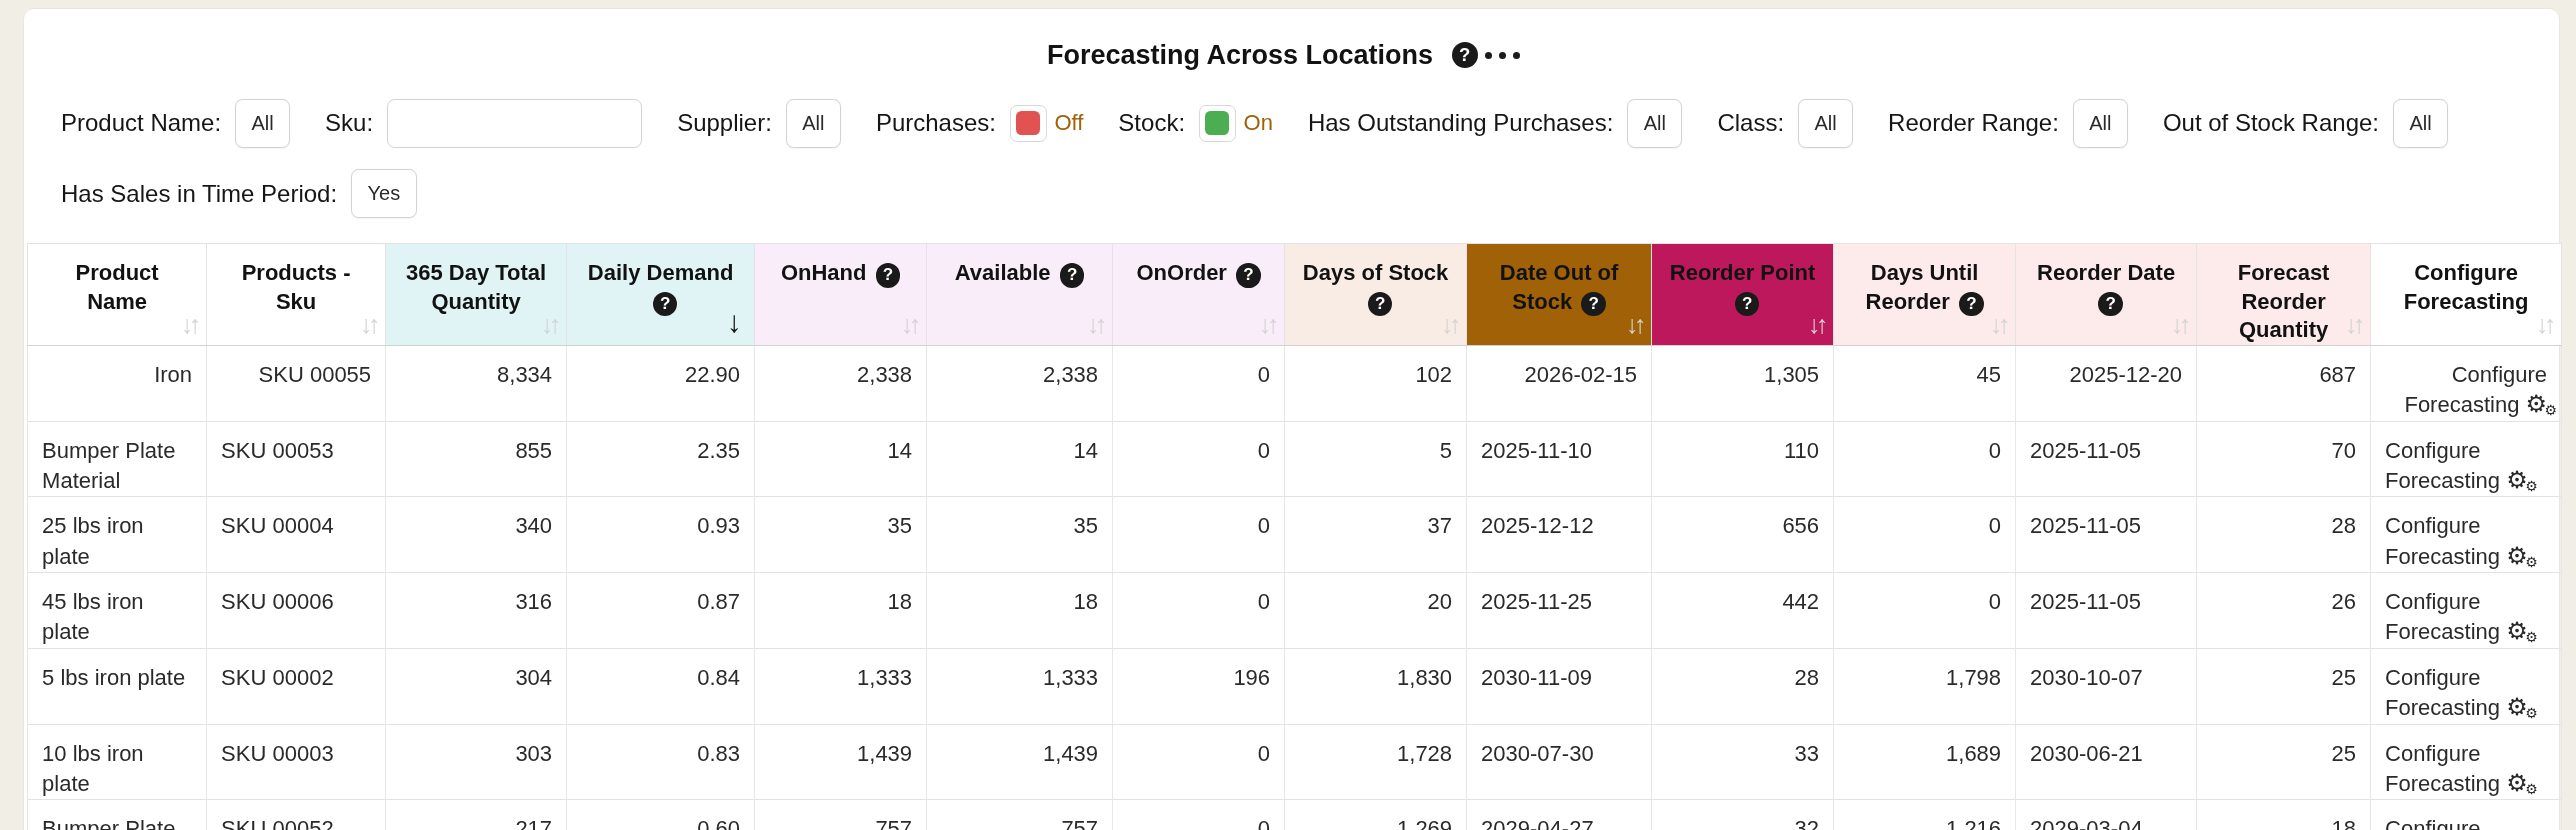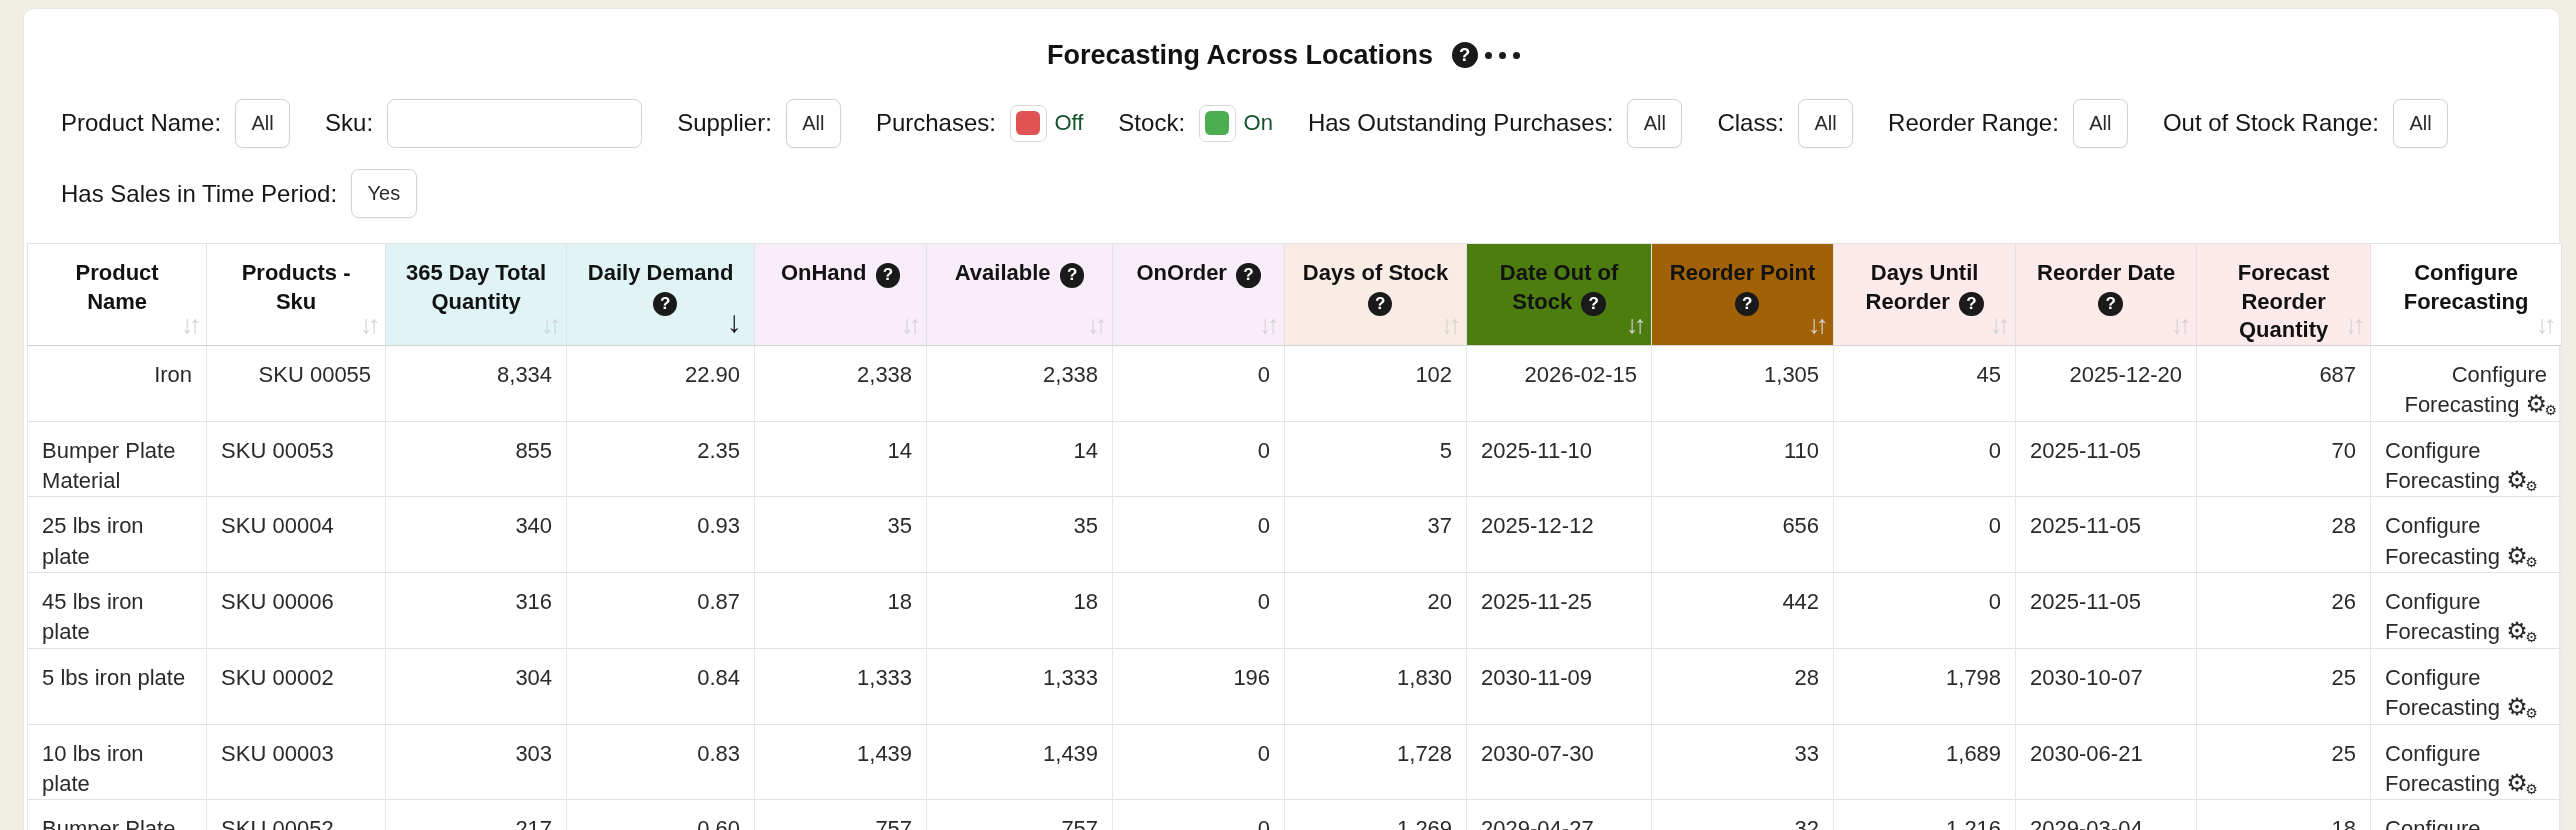--- a/index.html
+++ b/index.html
@@ -40,21 +40,21 @@
   }
   .sku-input {
     width:255px; height:49px; border:1.5px solid #d2d2d2; border-radius:7.7px;
     font-size:21.5px; padding:0 12.3px; font-family:inherit; outline:none;
   }
   .toggle-btn {
     background:#fff; border:1.5px solid #d8d8d8; border-radius:7px; padding:5.4px;
     display:inline-flex; align-items:center; cursor:pointer;
   }
   .toggle-sq { width:24px; height:24px; border-radius:5.4px; display:block; }
-  .toggle-state { font-size:22px; margin-left:7.7px; color:#14532d; }
+  .toggle-state { font-size:22px; margin-left:7.7px; color:#a16207; }
 
   .table-wrap { margin:24.6px 3.1px 0 3.1px; }
   table { border-collapse:collapse; table-layout:fixed; width:100%; }
   th {
     position:relative; height:96px; vertical-align:top;
     padding:15.4px 6.2px 0; font-size:22px; font-weight:bold; color:#121212;
     text-align:center; border:0.8px solid #e3e3e3; border-bottom:1.5px solid #d2d2d2;
     cursor:pointer;
   }
   .hline { line-height:1.3; }
@@ -193,26 +193,26 @@
             </th>
             <th style="background: rgb(249, 237, 250);">
               <div class="hline">OnOrder<span class="help-icon small">?</span></div>
               <span class="sort-icon">↓↑</span>
             </th>
             <th style="background: rgb(248, 236, 229);">
               <div class="hline">Days of Stock</div>
               <div class="hline"><span class="help-icon small">?</span></div>
               <span class="sort-icon">↓↑</span>
             </th>
-            <th style="background: #4d7c0f;">
+            <th style="background: #a16207;">
               <div class="hline">Date Out of</div>
               <div class="hline">Stock<span class="help-icon small">?</span></div>
               <span class="sort-icon">↓↑</span>
             </th>
-            <th style="background: #a16207;">
+            <th style="background: #be185d;">
               <div class="hline">Reorder Point</div>
               <div class="hline"><span class="help-icon small">?</span></div>
               <span class="sort-icon">↓↑</span>
             </th>
             <th style="background: rgb(252, 235, 234);">
               <div class="hline">Days Until</div>
               <div class="hline">Reorder<span class="help-icon small">?</span></div>
               <span class="sort-icon">↓↑</span>
             </th>
             <th style="background: rgb(252, 235, 234);">

